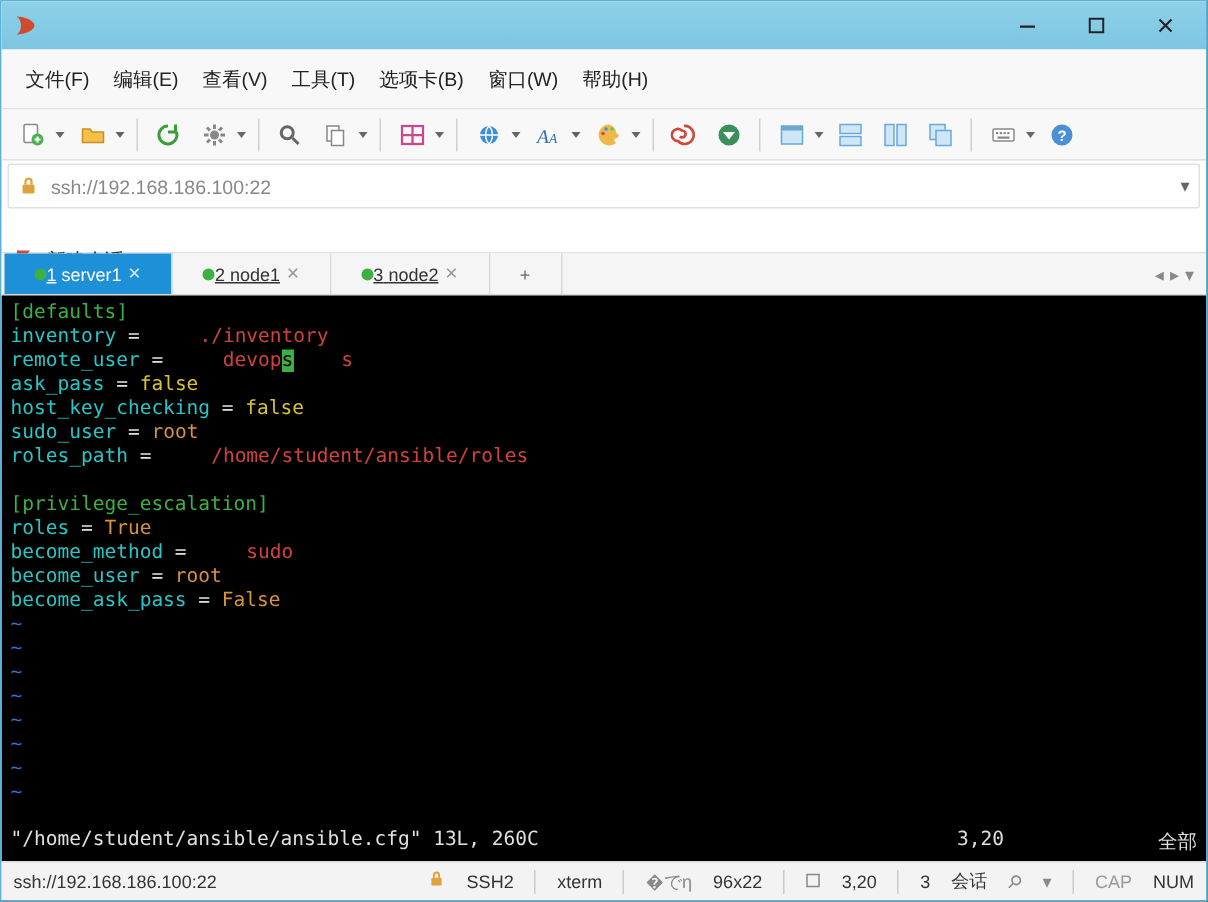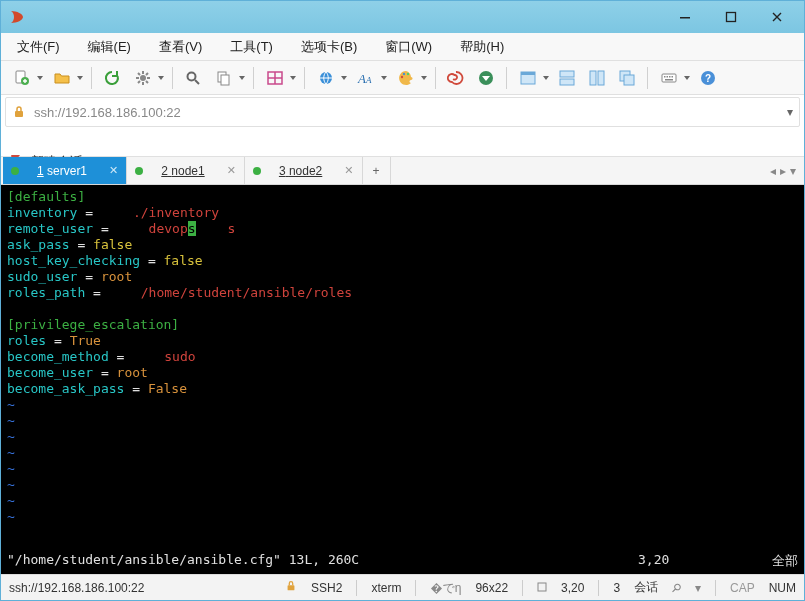--- a/index.html
+++ b/index.html
@@ -32,27 +32,26 @@
   .titlebar .title-text { flex: 0 0 auto; font-size: 12px; }
   .titlebar .spacer { flex: 1 1 auto; }
   .titlebar .winbtn {
     width: 46px; height: 30px;
     display: flex; align-items: center; justify-content: center;
     color: #222;
   }
 
   
   .menubar {
-    height: 28px;
+    height: 40px;
     background: #f8f8f8;
     border-bottom: 1px solid #e0e0e0;
     display: flex;
     align-items: center;
     padding: 0 8px;
-    gap: 12px;
   }
   .menubar .menuitem {
     padding: 4px 8px;
     font-size: 13px;
     color: #222;
   }
 
   
   .toolbar {
     height: 34px;
@@ -121,22 +120,22 @@
     height: 28px;
     background: #f5f5f5;
     border-bottom: 1px solid #d8d8d8;
     display: flex;
     align-items: stretch;
     padding: 0 2px;
   }
   .tab {
     display: flex;
     align-items: center;
-    padding: 0 8px;
-    gap: 18px;
+    padding: 0 20px;
+    gap: 0;
     font-size: 12px;
     border-right: 1px solid #d8d8d8;
     background: #f5f5f5;
     color: #333;
     min-width: 100px;
   }
   .tab.active {
     background: #1e90d8;
     color: #fff;
     font-weight: 500;

